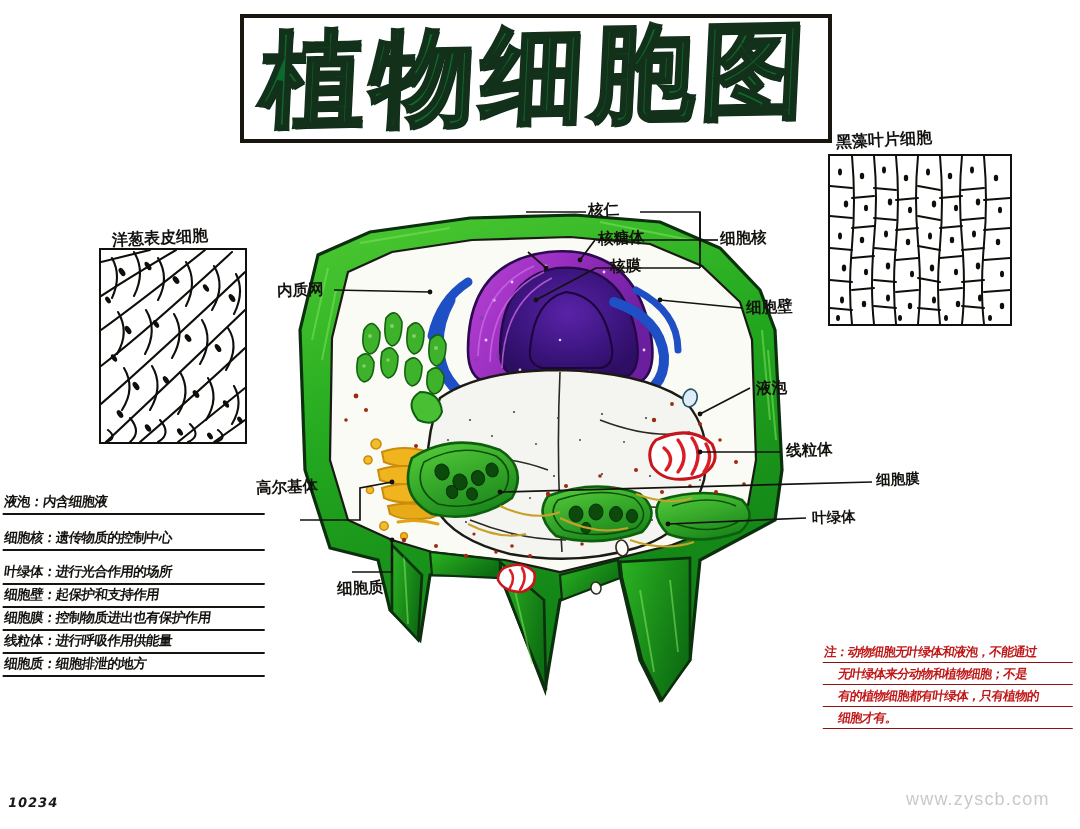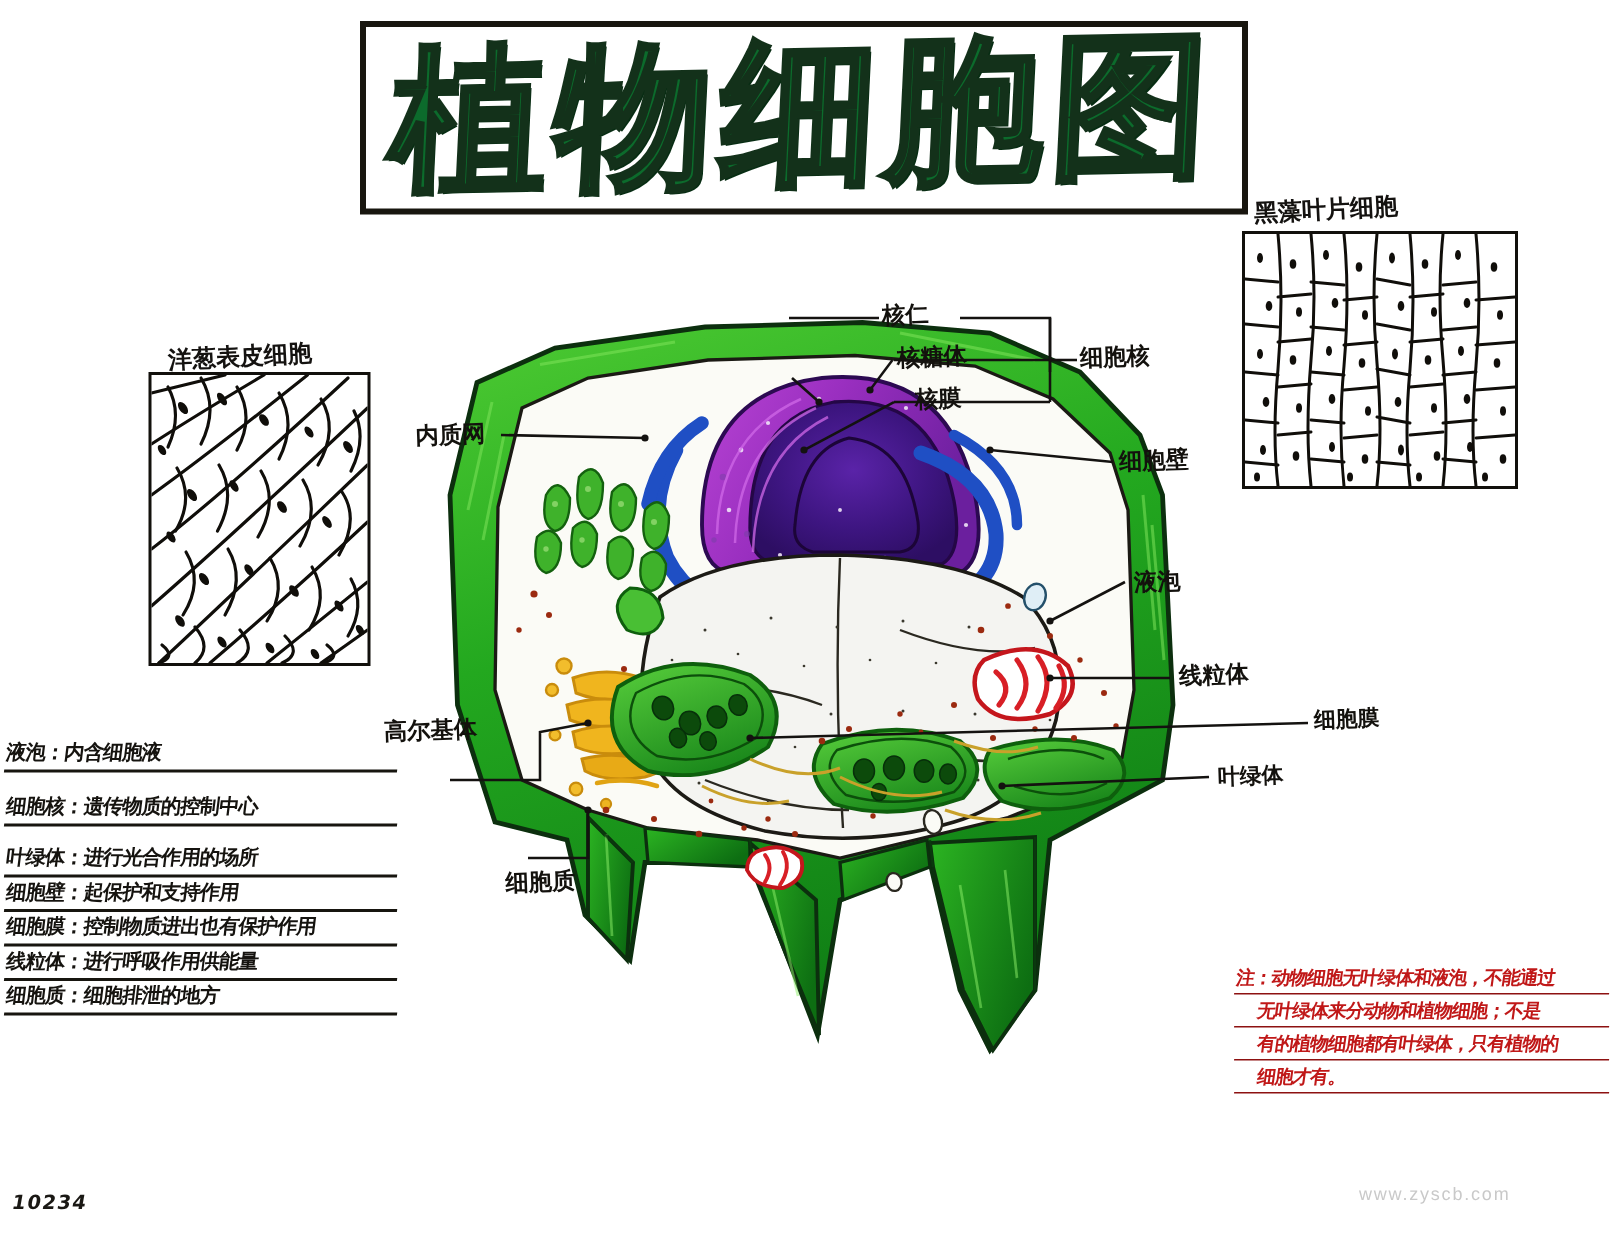--- a/index.html
+++ b/index.html
@@ -41,21 +41,21 @@
   .rednote .rn.i{padding-left:14px;}
 
   
   .lbl{position:absolute;font-size:15.5px;font-weight:bold;color:#13110d;
     white-space:nowrap;letter-spacing:0px;transform:rotate(-2deg);}
   .lbl.sm{font-size:14.5px;}
 
   
   .sig{position:absolute;left:8px;top:795px;font-size:13px;font-weight:bold;
     color:#1a1814;transform:skewX(-10deg);letter-spacing:1px;}
-  .wm{position:absolute;left:906px;top:789px;font-size:12px;color:#c9c9c9;
+  .wm{position:absolute;left:906px;top:789px;font-size:18px;color:#c9c9c9;
     letter-spacing:1.2px;font-family:"Liberation Sans",sans-serif;}
 </style>
 </head>
 <body>
 
 <div class="canvas">
 
   <div class="title-box"></div>
   <div class="title-text">植物细胞图</div>
 

